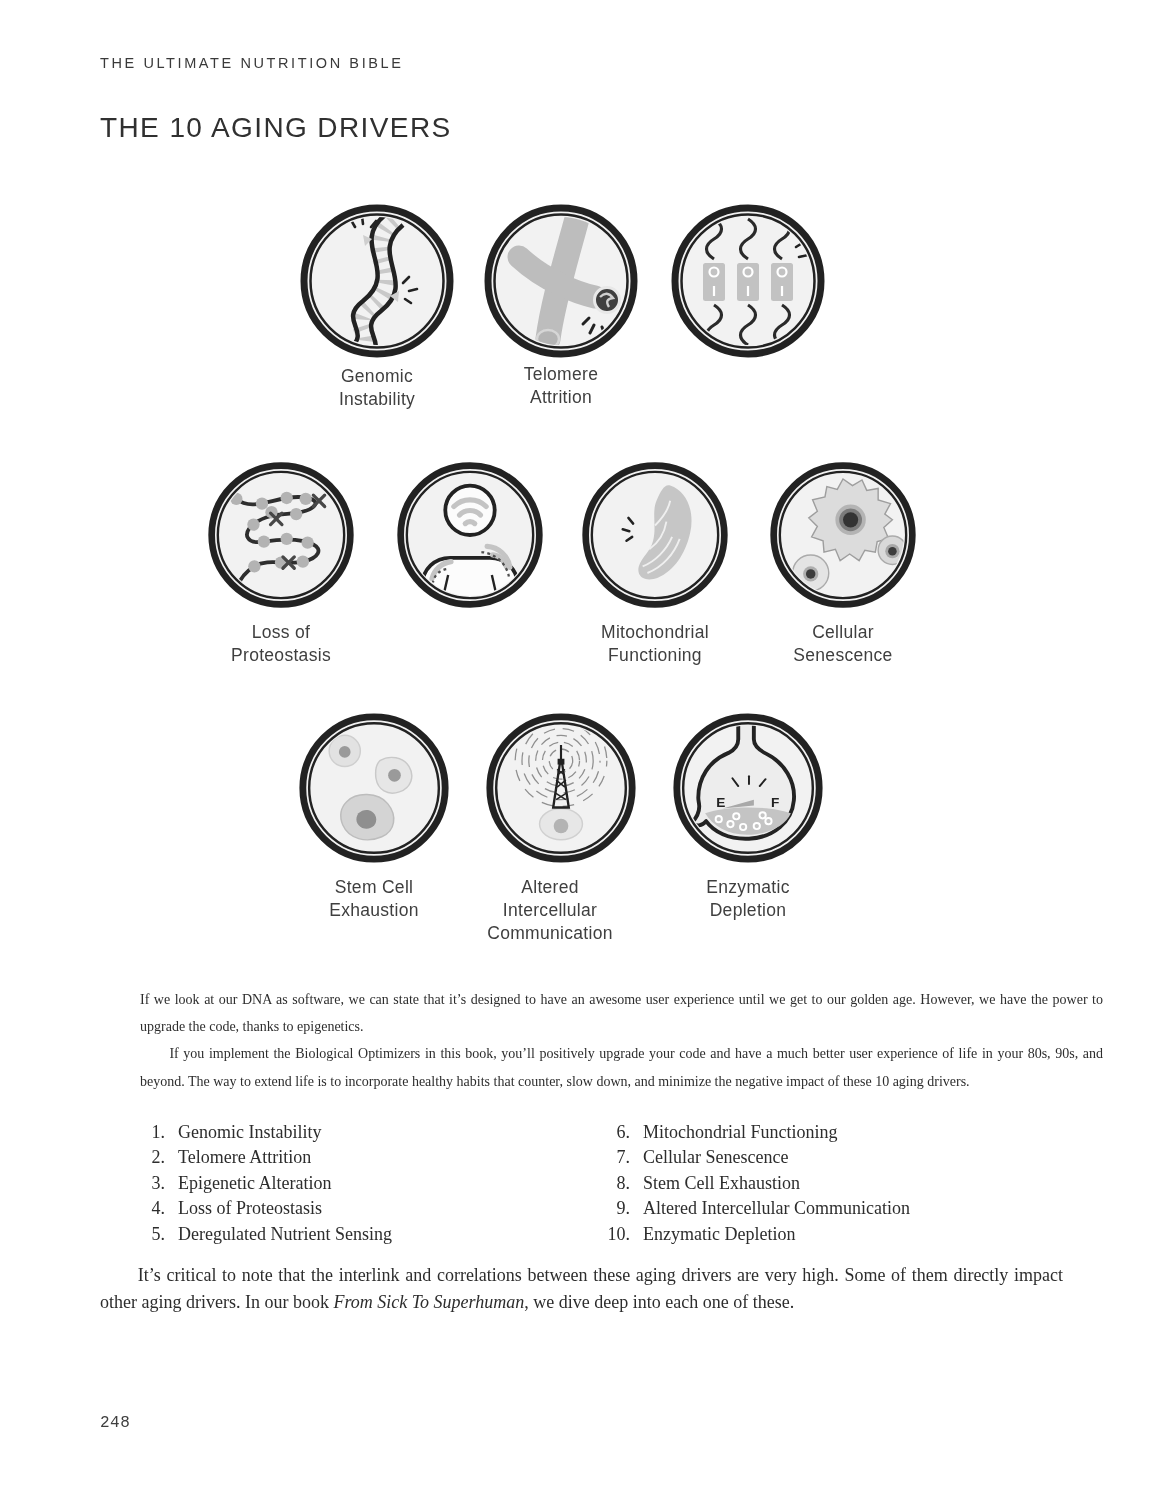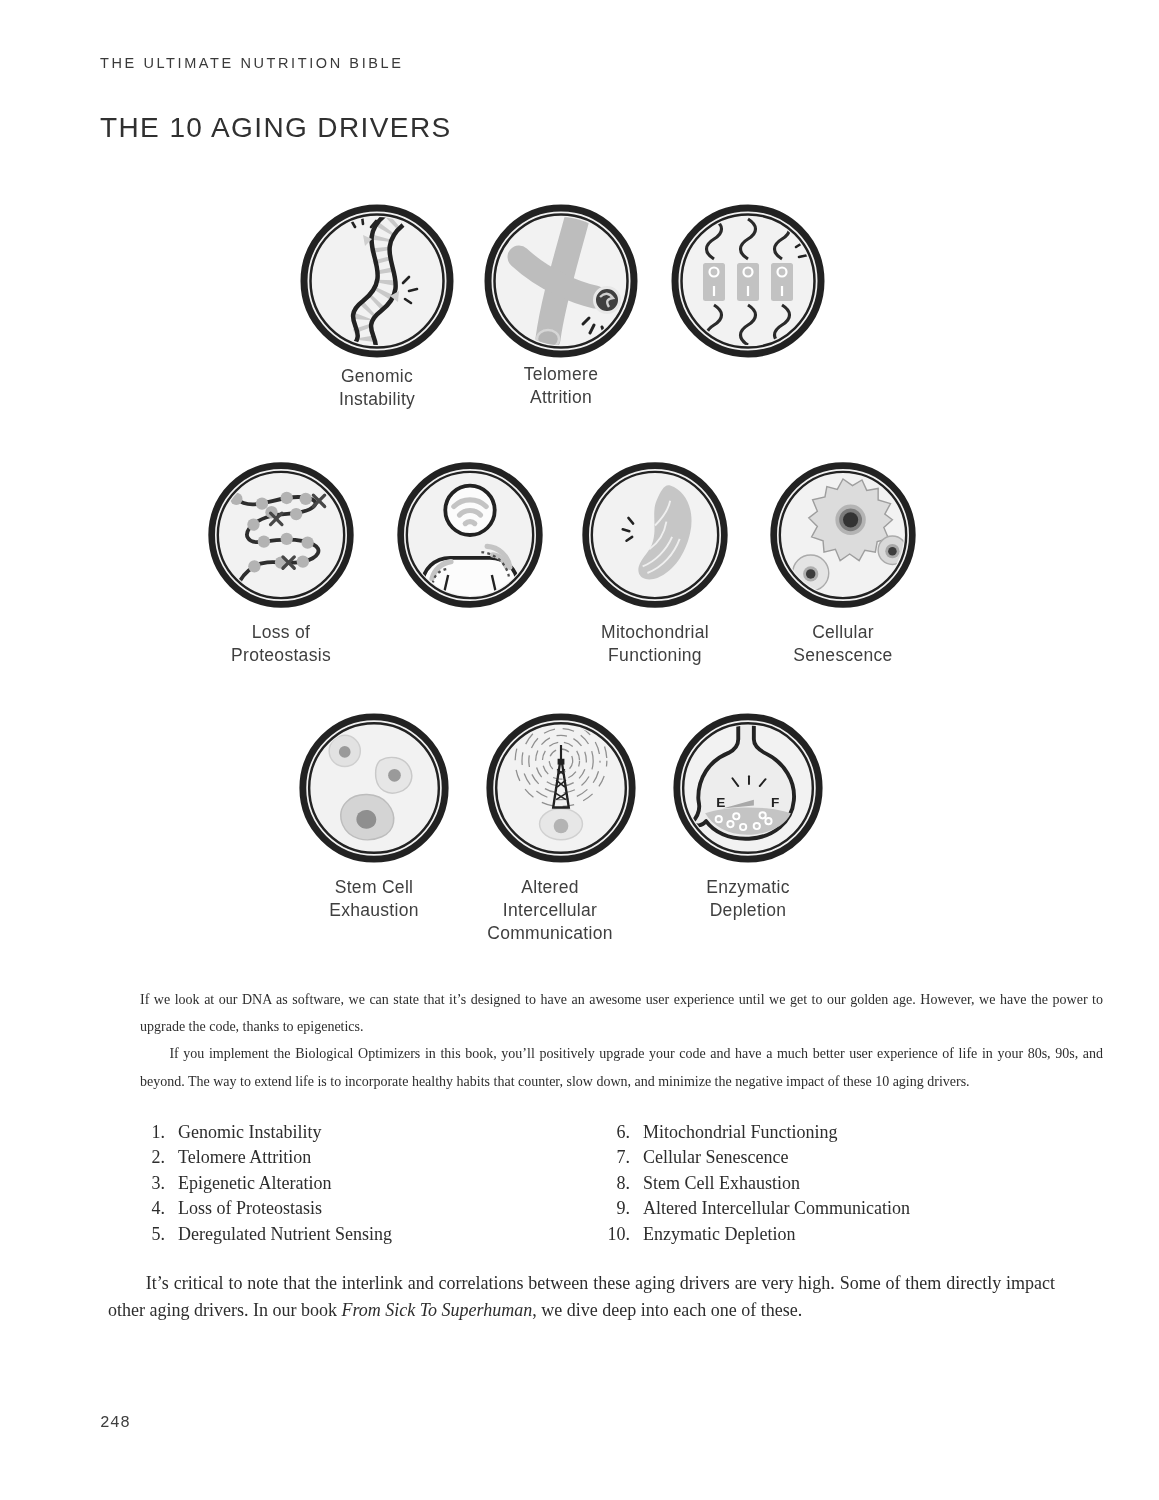--- a/index.html
+++ b/index.html
@@ -36,21 +36,21 @@
   }
   .list-col.left{left:135px;}
   .list-col.right{left:600px;}
   .list-item{display:flex;align-items:baseline;height:25.4px;line-height:25.4px;}
   .list-num{width:30px;text-align:right;flex:none;}
   .list-text{margin-left:13px;}
   .closing-text{
     position:absolute;left:100px;top:1262px;width:963px;
     font-size:18px;line-height:27.2px;text-align:justify;color:#2d2d2d;
   }
-  .closing-text p{margin:8px;text-indent:2.1em;}
+  .closing-text p{margin:0;text-indent:2.1em;}
   .book-title-italic{font-style:italic;}
   .page-number{
     position:absolute;left:100px;top:1414px;
     font-family:Liberation Mono, monospace;font-size:16px;color:#3f3f3f;letter-spacing:0.5px;
   }
 </style>
 </head>
 <body>
 
 <div id="page">

